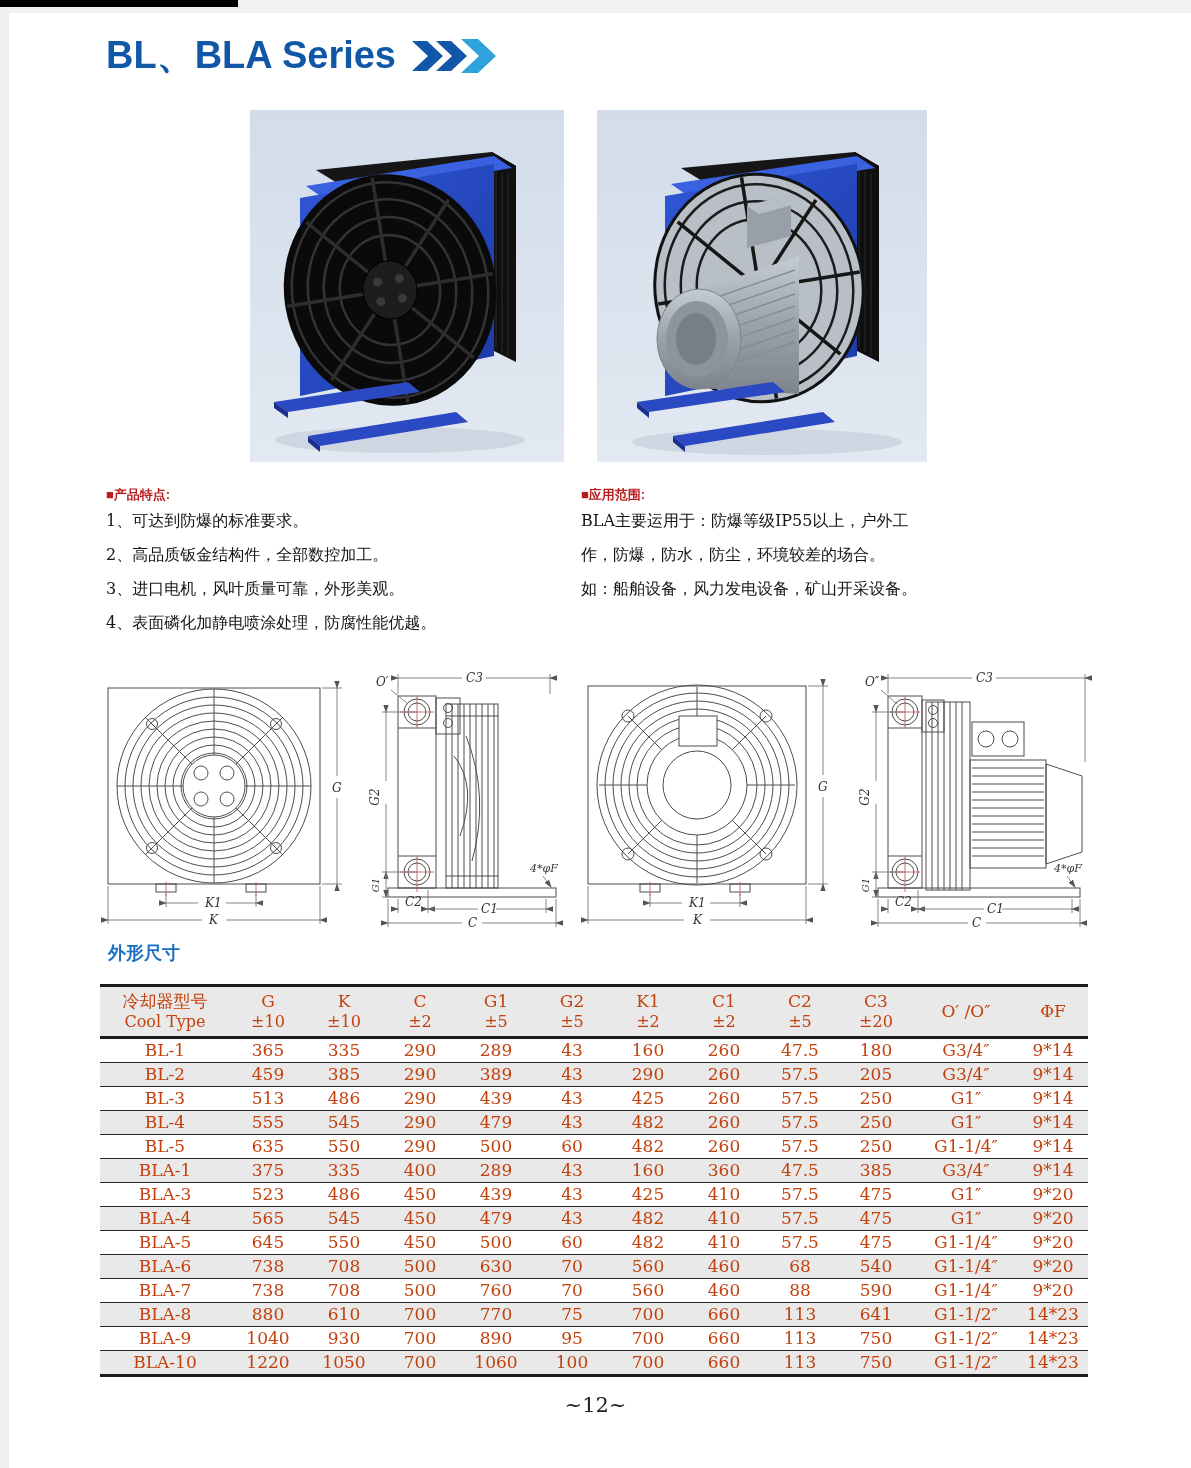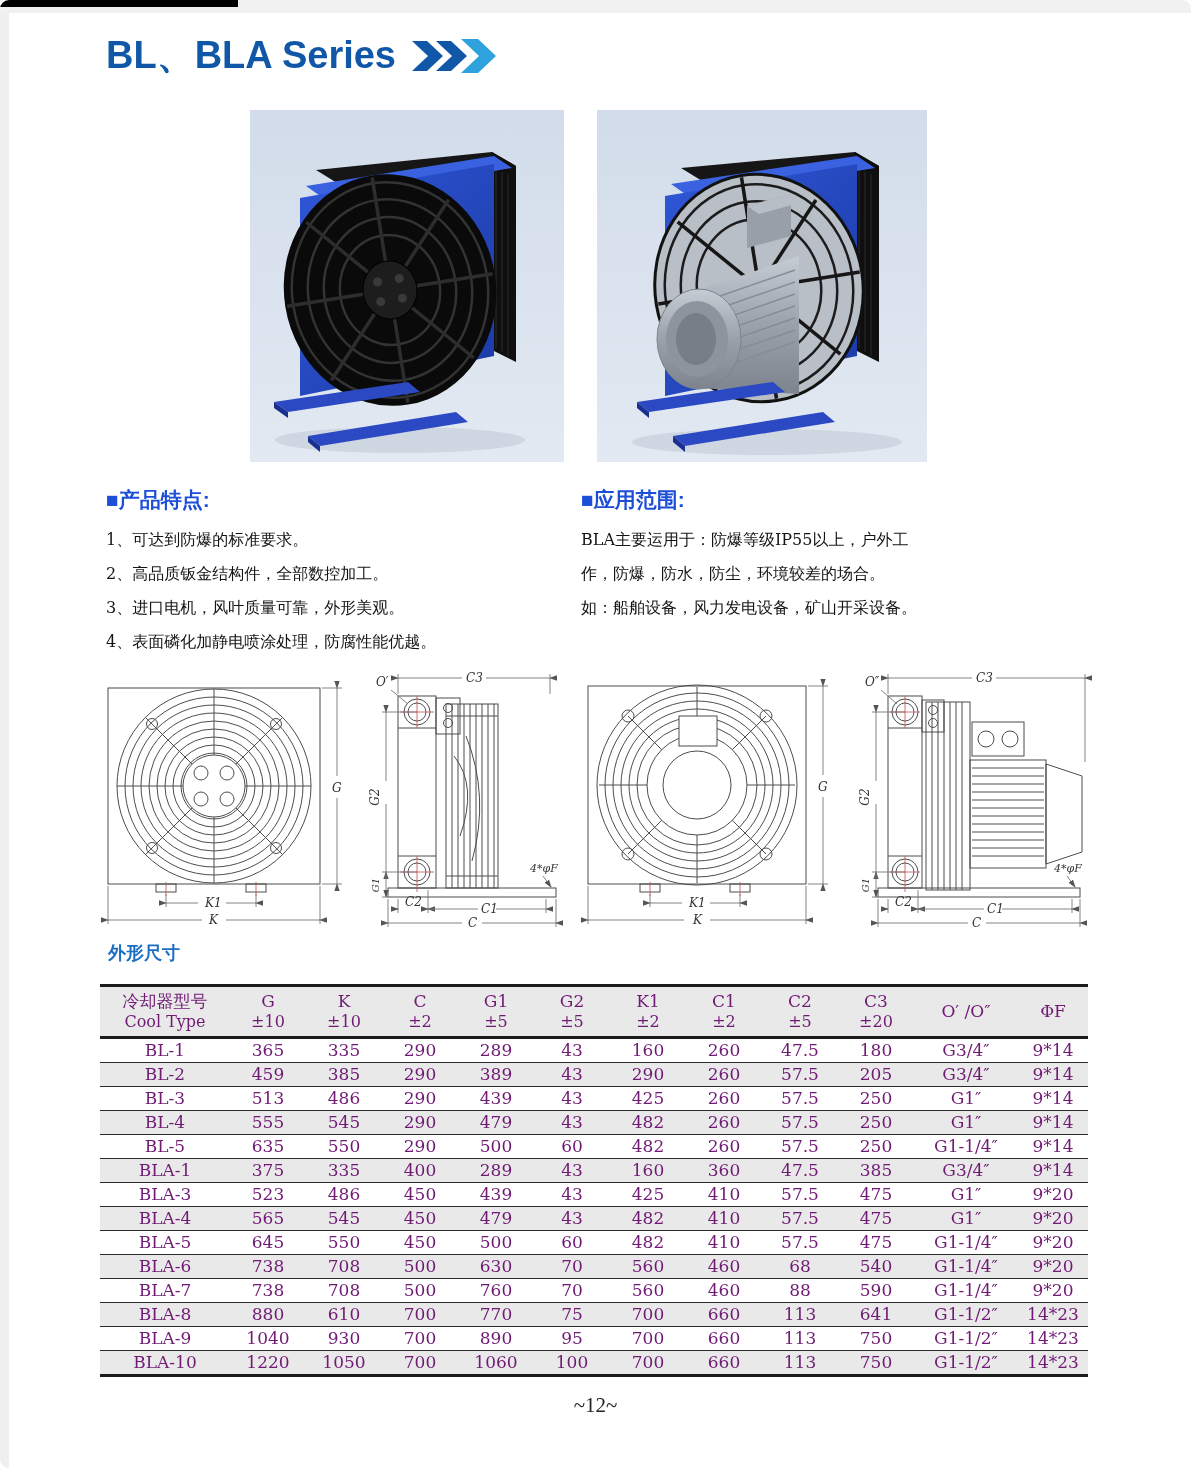--- a/index.html
+++ b/index.html
@@ -1,56 +1,56 @@
 <!DOCTYPE html>
 <html><head>
 <meta charset="utf-8">
 <style>
   html,body{margin:0;padding:0;background:#ffffff;}
   .page{position:relative;width:1191px;height:1468px;background:#ffffff;overflow:hidden;
-        font-family:"DejaVu Serif","Liberation Serif",serif;color:#111;border-radius:9px;}
+        font-family:"DejaVu Serif","Liberation Serif",serif;color:#111;}
   .scan-top{position:absolute;left:0;top:0;width:1191px;height:13px;background:#f1f1f1;}
   .scan-black{position:absolute;left:0;top:0;width:238px;height:7px;background:#000;}
   .scan-left{position:absolute;left:0;top:13px;width:9px;height:1455px;background:#efefef;}
 
   .header{position:absolute;left:106px;top:30px;display:flex;align-items:center;gap:16px;}
   .title{font-family:"Liberation Sans","DejaVu Sans",sans-serif;font-weight:bold;
          font-size:38px;color:#1157a8;white-space:nowrap;}
 
   .photo-panel{position:absolute;top:110px;height:352px;}
   .photo-left{left:250px;width:314px;}
   .photo-right{left:597px;width:330px;}
 
   .features{position:absolute;left:106px;top:486px;width:478px;}
   .applications{position:absolute;left:581px;top:486px;width:524px;}
   .sec-head{font-family:"Liberation Sans","DejaVu Sans",sans-serif;font-weight:bold;
-            font-size:21px;color:#1d4ed8;margin-bottom:9px;}
+            font-size:13px;color:#b91c1c;}
   .body-line{font-size:16px;line-height:34px;color:#141414;white-space:nowrap;}
 
   .drawing{position:absolute;}
   .drawing-left{left:98px;top:666px;}
   .drawing-right{left:580px;top:666px;}
   .drawing svg text{font-family:"DejaVu Serif","Liberation Serif",serif;}
 
   .dim-title{position:absolute;left:108px;top:941px;font-family:"Liberation Sans","DejaVu Sans",sans-serif;
              font-weight:bold;font-size:18px;color:#1b6fc2;}
 
   table.dims{position:absolute;left:100px;top:984px;width:988px;border-collapse:collapse;
-             table-layout:fixed;font-size:17px;color:#701a75;text-align:center;
+             table-layout:fixed;font-size:17px;color:#c2410c;text-align:center;
              border-top:3px solid #1c1c1c;border-bottom:3px solid #1c1c1c;}
   table.dims thead tr{background:#e9e9e9;border-bottom:3px solid #1c1c1c;}
   table.dims th{font-weight:normal;padding:3px 0 4px 0;}
   table.dims th .h1{font-size:17px;line-height:22px;}
   table.dims th .h2{font-size:16px;line-height:20px;}
   table.dims tbody tr{height:23px;border-bottom:1.5px solid #2a2a2a;}
   table.dims tbody tr:nth-child(even){background:#e9e9e9;}
   table.dims td{padding:0;line-height:23px;}
 
   .page-num{position:absolute;left:0;top:1393px;width:1191px;text-align:center;
-            font-size:21px;color:#222;font-family:Liberation Serif, serif;}
+            font-size:21px;color:#222;}
 </style>
 </head>
 <body>
 
 <div class="page">
   <div class="scan-top"></div>
   <div class="scan-black"></div>
   <div class="scan-left"></div>
 
   <div class="header">

